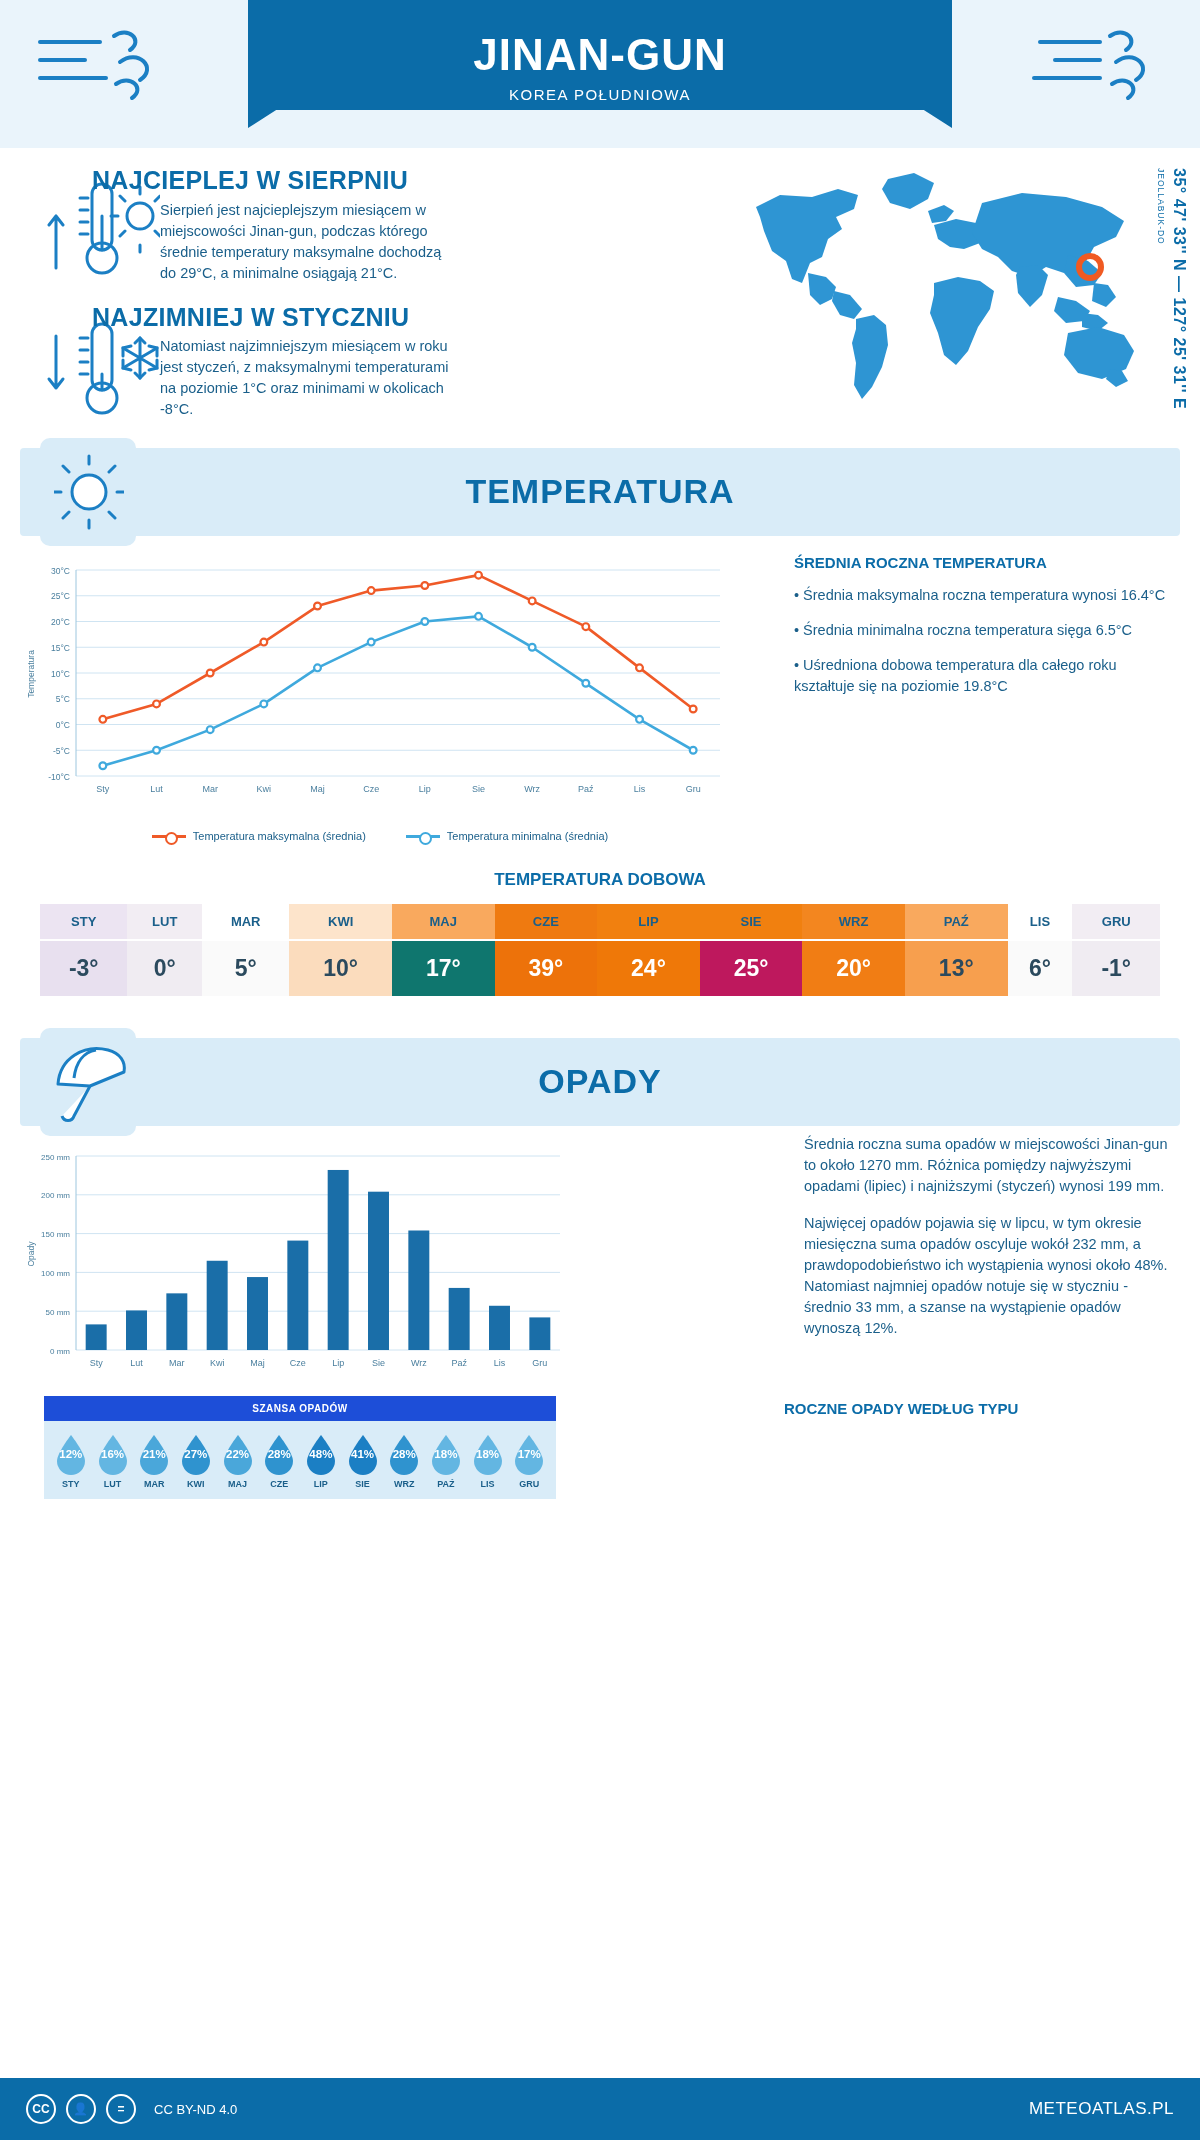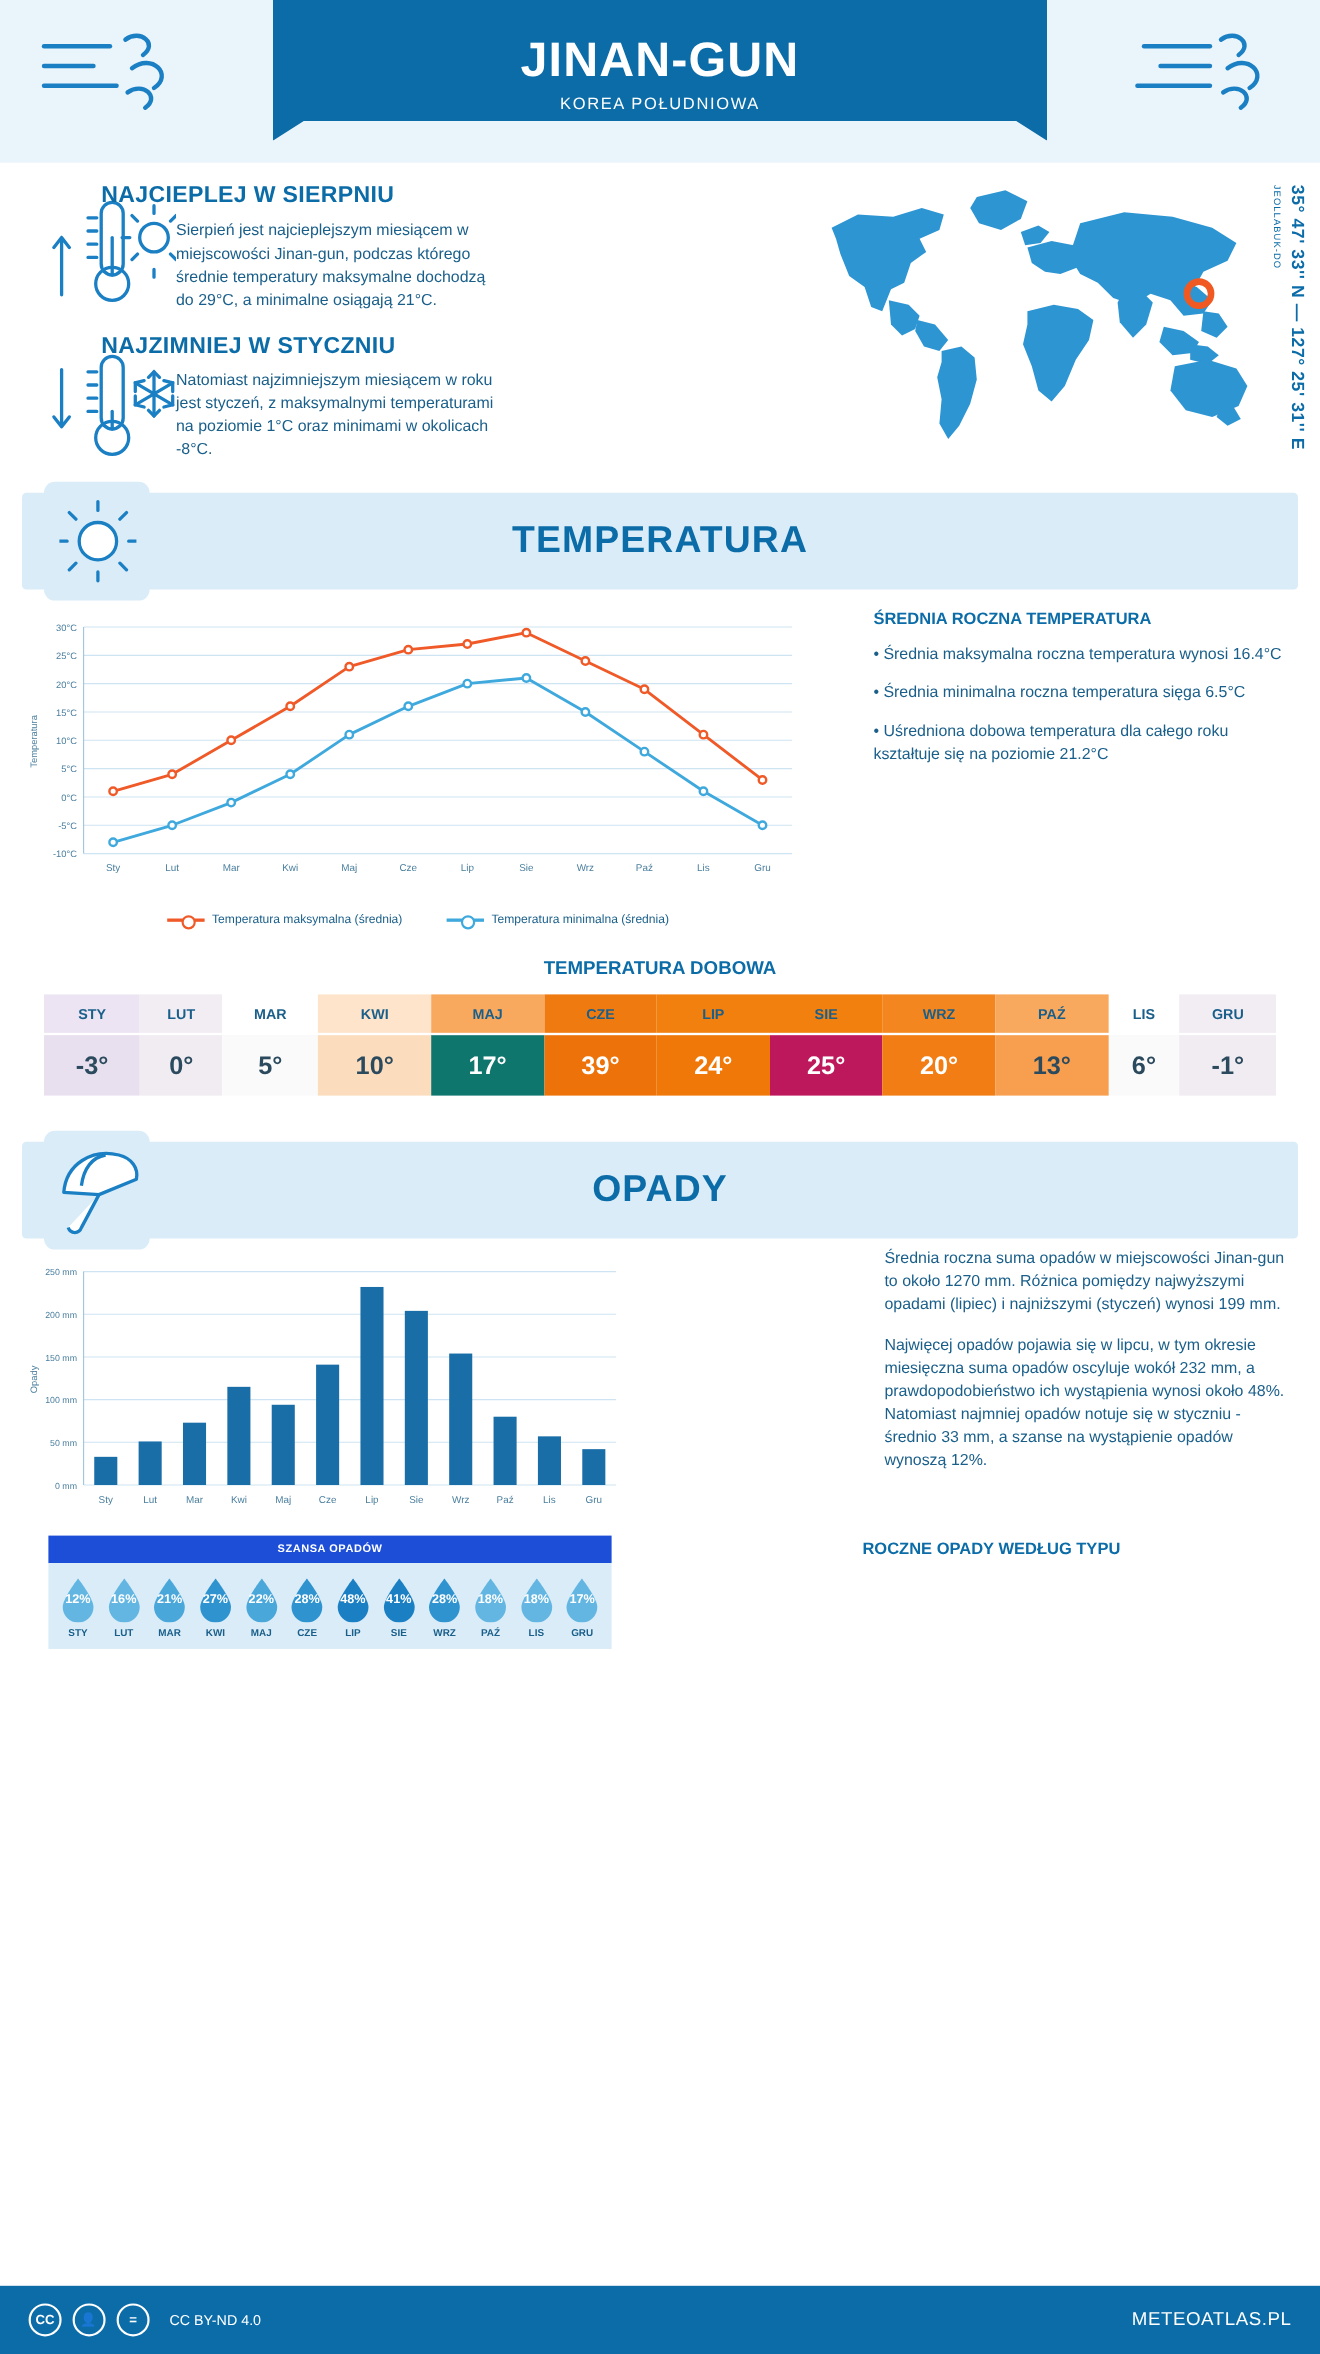--- a/index.html
+++ b/index.html
@@ -35,21 +35,21 @@
     position: absolute; left: 248px; top: 86px; width: 704px;
     text-align: center; color: #ffffff; font-size: 15px; letter-spacing: 1.5px;
   }
   .wind-left { position: absolute; left: 30px; top: 22px; }
   .wind-right { position: absolute; right: 30px; top: 22px; }
 
   
   .intro { position: relative; height: 300px; background:#fff; }
   .blk { position: absolute; }
   .blk h2 {
-    font-size: 21px; color: #0b6ca8; font-weight: bold; letter-spacing: .3px;
+    font-size: 25px; color: #0b6ca8; font-weight: bold; letter-spacing: .3px;
   }
   .blk p {
     font-size: 14.5px; line-height: 1.45; color: #1a5f8a; width: 300px;
   }
   .thermo-ico { position: absolute; }
 
   .worldmap { position:absolute; right: 42px; top: 10px; width: 420px; height: 260px; }
   .coord {
     position: absolute; right: 12px; top: 20px;
     writing-mode: vertical-rl;
@@ -331,21 +331,21 @@
       <div class="legend-item">
         <span class="legend-line" style="background:#3fa9dd; color:#3fa9dd;"></span>
         <span>Temperatura minimalna (średnia)</span>
       </div>
     </div>
 
     <div class="side-text" style="top:18px;">
       <h3>ŚREDNIA ROCZNA TEMPERATURA</h3>
       <p>• Średnia maksymalna roczna temperatura wynosi 16.4°C</p>
       <p>• Średnia minimalna roczna temperatura sięga 6.5°C</p>
-      <p>• Uśredniona dobowa temperatura dla całego roku kształtuje się na poziomie 21.2°C</p>
+      <p>• Uśredniona dobowa temperatura dla całego roku kształtuje się na poziomie 19.8°C</p>
     </div>
   </div>
 
   <div class="dt-title">TEMPERATURA DOBOWA</div>
   <table class="dt-table">
     <thead>
         <tr id="dt-head">
           <th style="background: rgb(236, 228, 242);">STY</th>
           <th style="background: rgb(242, 237, 243);">LUT</th>
           <th style="background: rgb(255, 255, 255);">MAR</th>

